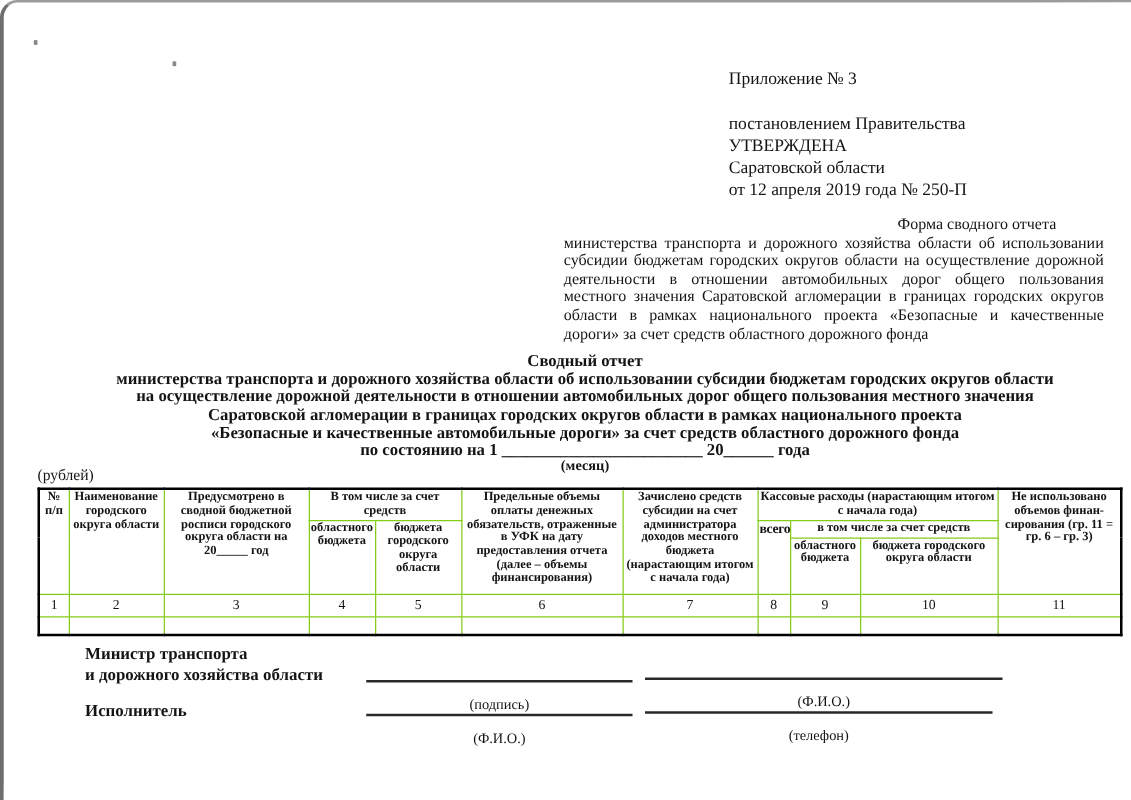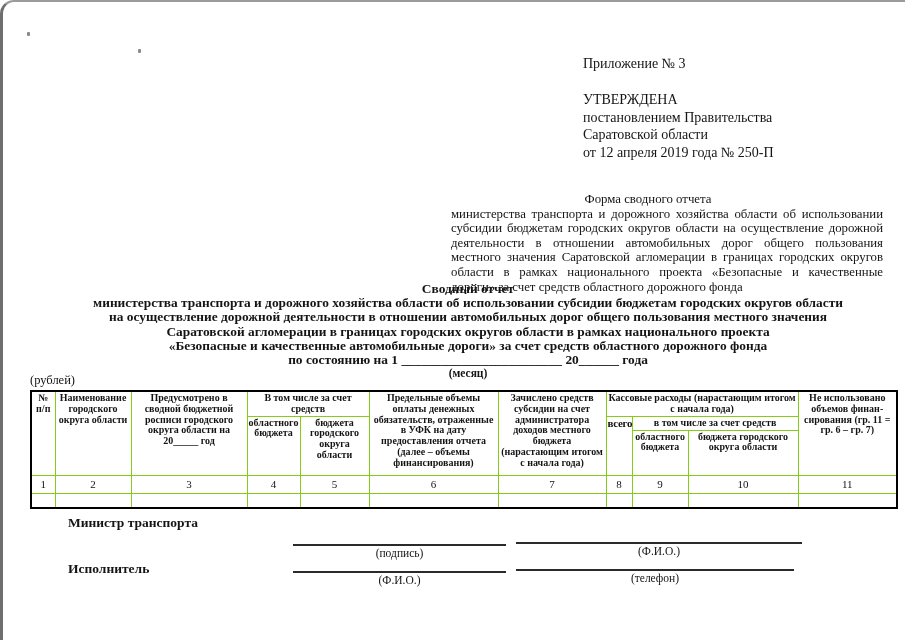--- a/index.html
+++ b/index.html
@@ -19,54 +19,54 @@
     pointer-events:none;
   }
   .speck { position:absolute; background:#8a8a8a; width:3px; height:4px; border-radius:1px; }
   .speck-1 { left:27px; top:32px; }
   .speck-2 { left:138px; top:49px; }
 
   .appendix { position:absolute; left:583px; top:56px; font-size:14px; }
   .approval { position:absolute; left:583px; top:91px; font-size:14px; line-height:17.5px; }
 
   .form-note { position:absolute; left:451px; top:172px; width:432px; font-size:12.8px; line-height:14.6px; }
-  .form-note-title { text-align:center; margin-right:38px;margin-top:20px; }
+  .form-note-title { text-align:right; margin-right:38px; }
   .form-note-body { text-align:justify; }
 
   .report-title { position:absolute; left:28px; top:282px; width:880px; text-align:center; font-weight:bold; font-size:13.4px; line-height:14.2px; }
   .month-hint { font-size:11.5px; line-height:12px; }
 
   .units-note { position:absolute; left:30px; top:373px; width:866px; text-align:left; font-size:12.5px; }
 
   .report-table { position:absolute; left:30px; top:390px; width:866px; border-collapse:collapse; table-layout:fixed; border:2px solid #000; }
   .report-table td { border:1px solid #84cc16; text-align:center; vertical-align:top; padding:1px 1px; overflow:hidden; }
   .hc { font-weight:bold; font-size:10px; line-height:10.8px; }
   .hc-small { font-weight:bold; font-size:11px; line-height:10px; letter-spacing:-0.3px; }
   .num-row td { font-size:11px; line-height:12px; vertical-align:middle; padding:0; }
 
   .sig-minister { position:absolute; left:68px; top:514px; font-weight:bold; font-size:13.5px; line-height:17px; }
   .sig-executor { position:absolute; left:68px; top:561px; font-weight:bold; font-size:13.5px; }
-  .sigline { position:absolute; border-top:2px solid #2a2a2a; text-align:center; font-size:11.5px; padding-top:1px; }
+  .sigline { position:absolute; border-top:2px solid #2a2a2a; text-align:center; font-size:11.5px; padding-top:12px; }
   .line-sign  { left:293px; top:544px; width:213px; }
   .line-fio1  { left:516px; top:542px; width:286px; }
   .line-fio2  { left:293px; top:571px; width:213px; }
   .line-phone { left:516px; top:569px; width:278px; }
 </style>
 </head>
 <body>
 
 <div class="scan-frame"></div>
 <div class="speck speck-1"></div>
 <div class="speck speck-2"></div>
 
 <div class="appendix">Приложение № 3</div>
 
 <div class="approval">
+  <div>постановлением Правительства</div>
   <div>УТВЕРЖДЕНА</div>
-  <div>постановлением Правительства</div>
   <div>Саратовской области</div>
   <div>от 12 апреля 2019 года № 250-П</div>
 </div>
 
 <div class="form-note">
   <div class="form-note-title">Форма сводного отчета</div>
   <div class="form-note-body">министерства транспорта и дорожного хозяйства области об использовании субсидии бюджетам городских округов области на осуществление дорожной деятельности в отношении автомобильных дорог общего пользования местного значения Саратовской агломерации в границах городских округов области в рамках национального проекта «Безопасные и качественные дороги» за счет средств областного дорожного фонда</div>
 </div>
 
 <div class="report-title">
@@ -97,21 +97,21 @@
   </colgroup>
   <tbody>
     <tr style="height:23px">
       <td class="hc" rowspan="3">№ п/п</td>
       <td class="hc" rowspan="3">Наименование городского округа области</td>
       <td class="hc" rowspan="3">Предусмотрено в сводной бюджетной росписи городского округа области на 20_____ год</td>
       <td class="hc" colspan="2">В том числе за счет средств</td>
       <td class="hc" rowspan="3">Предельные объемы оплаты денежных обязательств, отраженные в УФК на дату предоставления отчета (далее – объемы финансирования)</td>
       <td class="hc" rowspan="3">Зачислено средств субсидии на счет администратора доходов местного бюджета (нарастающим итогом с начала года)</td>
       <td class="hc" colspan="3">Кассовые расходы (нарастающим итогом с начала года)</td>
-      <td class="hc" rowspan="3">Не использовано объемов финан-сирования (гр. 11 = гр. 6 – гр. 7)</td>
+      <td class="hc" rowspan="3">Не использовано объемов финан-сирования (гр. 11 = гр. 6 – гр. 3)</td>
     </tr>
     <tr style="height:14px">
       <td class="hc" rowspan="2">областного бюджета</td>
       <td class="hc" rowspan="2">бюджета городского округа области</td>
       <td class="hc-small" rowspan="2">всего</td>
       <td class="hc" colspan="2">в том числе за счет средств</td>
     </tr>
     <tr style="height:45px">
       <td class="hc">областного бюджета</td>
       <td class="hc">бюджета городского округа области</td>
@@ -140,20 +140,21 @@
       <td></td>
       <td></td>
       <td></td>
       <td></td>
     </tr>
   </tbody>
 </table>
 
 <div class="sig-minister">
   <div>Министр транспорта</div>
+  <div>и дорожного хозяйства области</div>
 </div>
 
 <div class="sigline line-sign">(подпись)</div>
 <div class="sigline line-fio1">(Ф.И.О.)</div>
 
 <div class="sig-executor">Исполнитель</div>
 
 <div class="sigline line-fio2">(Ф.И.О.)</div>
 <div class="sigline line-phone">(телефон)</div>
 

